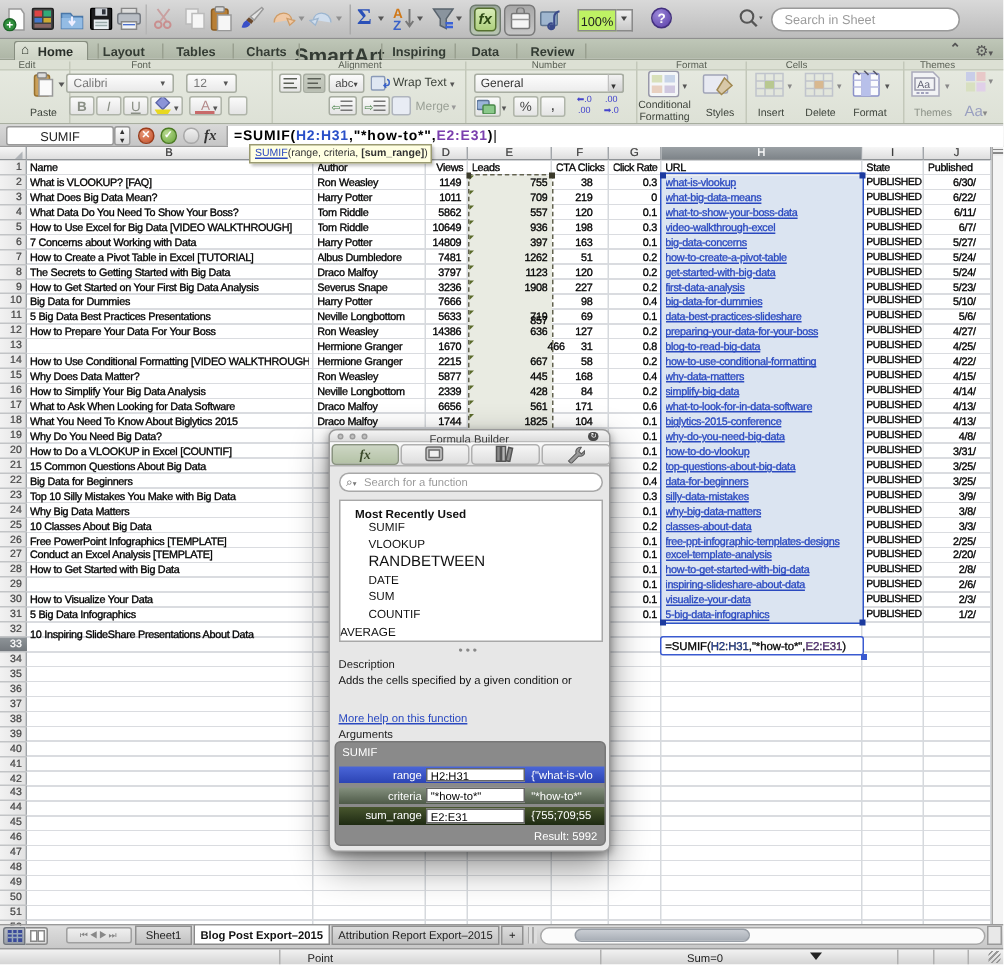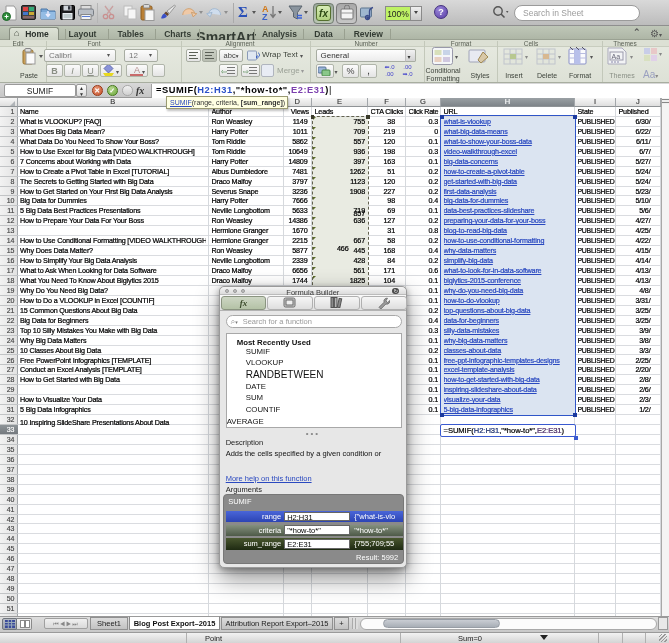--- a/index.html
+++ b/index.html
@@ -107,21 +107,21 @@
   </svg>
 <div class="ab" style="left:514px;top:4.5px;width:126px;height:16px;background:#fff;border:1px solid #9a9a9a;border-radius:8px;color:#9b9b9b;font-size:8.5px;line-height:15px;padding-left:8px">Search in Sheet</div>
 <div class="ab" style="left:0;top:26px;width:669px;height:14px;background:linear-gradient(#bfc7b8,#aeb6a6);border-bottom:1px solid #9aa192"></div>
 <div class="ab" style="left:9px;top:26.5px;width:50px;height:13.5px;background:linear-gradient(#dde2d6,#cdd3c5);border:1px solid #878e80;border-bottom:none;border-radius:3px 3px 0 0"></div>
 <div class="ab" style="left:14px;top:28px;font-size:9px;color:#2e342b">⌂</div>
 <div class="ab" style="left:-3px;top:28.5px;width:80px;text-align:center;font-size:8.5px;font-weight:700;color:#29302a">Home</div>
 <div class="ab" style="left:42.5px;top:28.5px;width:80px;text-align:center;font-size:8.5px;font-weight:700;color:#343c34">Layout</div>
 <div class="ab" style="left:90.6px;top:28.5px;width:80px;text-align:center;font-size:8.5px;font-weight:700;color:#343c34">Tables</div>
 <div class="ab" style="left:137.7px;top:28.5px;width:80px;text-align:center;font-size:8.5px;font-weight:700;color:#343c34">Charts</div>
 <div class="ab" style="left:186.3px;top:28.5px;width:80px;text-align:center;font-size:14px;font-weight:700;color:#343c34">SmartArt</div>
-<div class="ab" style="left:239.39999999999998px;top:28.5px;width:80px;text-align:center;font-size:8.5px;font-weight:700;color:#343c34">Analysis</div>
+<div class="ab" style="left:239.39999999999998px;top:28.5px;width:80px;text-align:center;font-size:8.5px;font-weight:700;color:#343c34">Inspiring</div>
 <div class="ab" style="left:283.5px;top:28.5px;width:80px;text-align:center;font-size:8.5px;font-weight:700;color:#343c34">Data</div>
 <div class="ab" style="left:328.3px;top:28.5px;width:80px;text-align:center;font-size:8.5px;font-weight:700;color:#343c34">Review</div>
 <div class="ab" style="left:64.5px;top:29px;width:1px;height:10px;background:#99a090"></div>
 <div class="ab" style="left:107.5px;top:29px;width:1px;height:10px;background:#99a090"></div>
 <div class="ab" style="left:155.3px;top:29px;width:1px;height:10px;background:#99a090"></div>
 <div class="ab" style="left:198.7px;top:29px;width:1px;height:10px;background:#99a090"></div>
 <div class="ab" style="left:254px;top:29px;width:1px;height:10px;background:#99a090"></div>
 <div class="ab" style="left:303.2px;top:29px;width:1px;height:10px;background:#99a090"></div>
 <div class="ab" style="left:343.8px;top:29px;width:1px;height:10px;background:#99a090"></div>
 <div class="ab" style="left:390.4px;top:29px;width:1px;height:10px;background:#99a090"></div>
@@ -449,21 +449,21 @@
 <div class="cell " style="left:211.5px;top:118.33999999999997px;width:69.0px;">Ron Weasley</div>
 <div class="cell num" style="left:286.0px;top:118.33999999999997px;width:23.0px;padding-right:1.5px">14386</div>
 <div class="cell num" style="left:314.5px;top:118.33999999999997px;width:50.5px;">636</div>
 <div class="cell num" style="left:370.5px;top:118.33999999999997px;width:32.5px;padding-right:8px">127</div>
 <div class="cell num" style="left:408.5px;top:118.33999999999997px;width:29.5px;">0.2</div>
 <div class="cell " style="left:443.5px;top:118.33999999999997px;width:128.5px;"><span class="lnk">preparing-your-data-for-your-boss</span></div>
 <div class="cell " style="left:577.5px;top:118.33999999999997px;width:35.5px;font-size:6.9px;letter-spacing:-0.24px;width:38px">PUBLISHED</div>
 <div class="cell num" style="left:618.5px;top:118.33999999999997px;width:39.0px;padding-right:7px">4/27/</div>
 <div class="cell " style="left:211.5px;top:128.28px;width:69.0px;">Hermione Granger</div>
 <div class="cell num" style="left:286.0px;top:128.28px;width:23.0px;padding-right:1.5px">1670</div>
-<div class="cell num" style="left:314.5px;top:146px;width:34px;">466</div>
+<div class="cell num" style="left:314.5px;top:128px;width:62px;">466</div>
 <div class="cell num" style="left:370.5px;top:128.28px;width:32.5px;padding-right:8px">31</div>
 <div class="cell num" style="left:408.5px;top:128.28px;width:29.5px;">0.8</div>
 <div class="cell " style="left:443.5px;top:128.28px;width:128.5px;"><span class="lnk">blog-to-read-big-data</span></div>
 <div class="cell " style="left:577.5px;top:128.28px;width:35.5px;font-size:6.9px;letter-spacing:-0.24px;width:38px">PUBLISHED</div>
 <div class="cell num" style="left:618.5px;top:128.28px;width:39.0px;padding-right:7px">4/25/</div>
 <div class="cell " style="left:20.0px;top:138.22px;width:186.0px;">How to Use Conditional Formatting [VIDEO WALKTHROUGH]</div>
 <div class="cell " style="left:211.5px;top:138.22px;width:69.0px;">Hermione Granger</div>
 <div class="cell num" style="left:286.0px;top:138.22px;width:23.0px;padding-right:1.5px">2215</div>
 <div class="cell num" style="left:314.5px;top:138.22px;width:50.5px;">667</div>
 <div class="cell num" style="left:370.5px;top:138.22px;width:32.5px;padding-right:8px">58</div>

